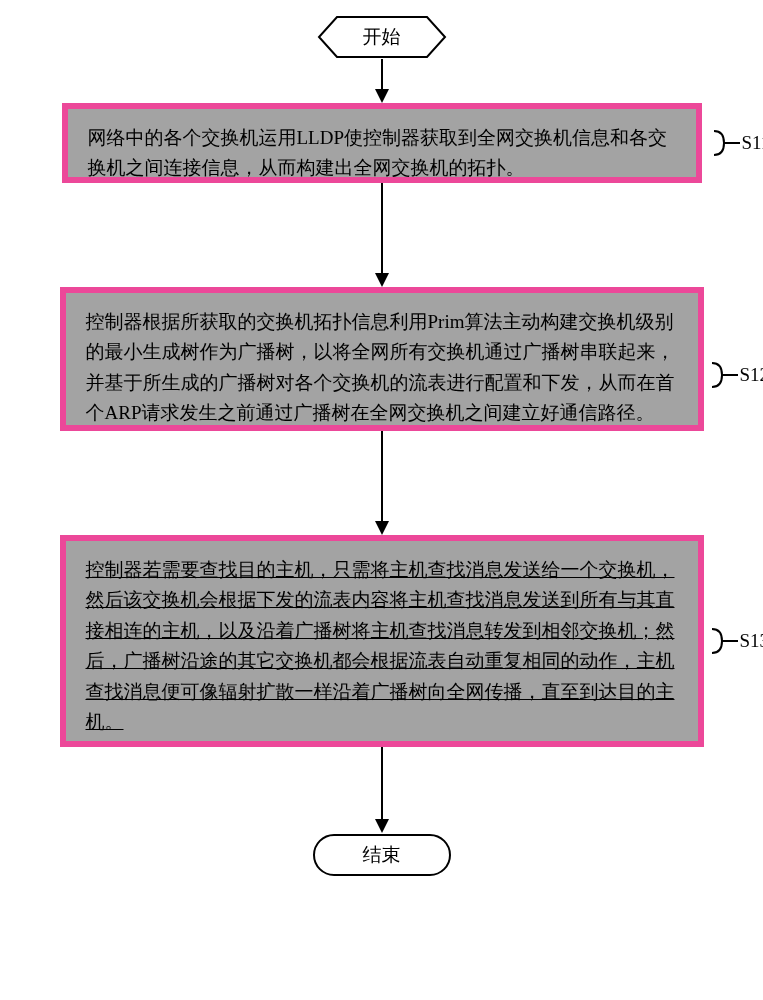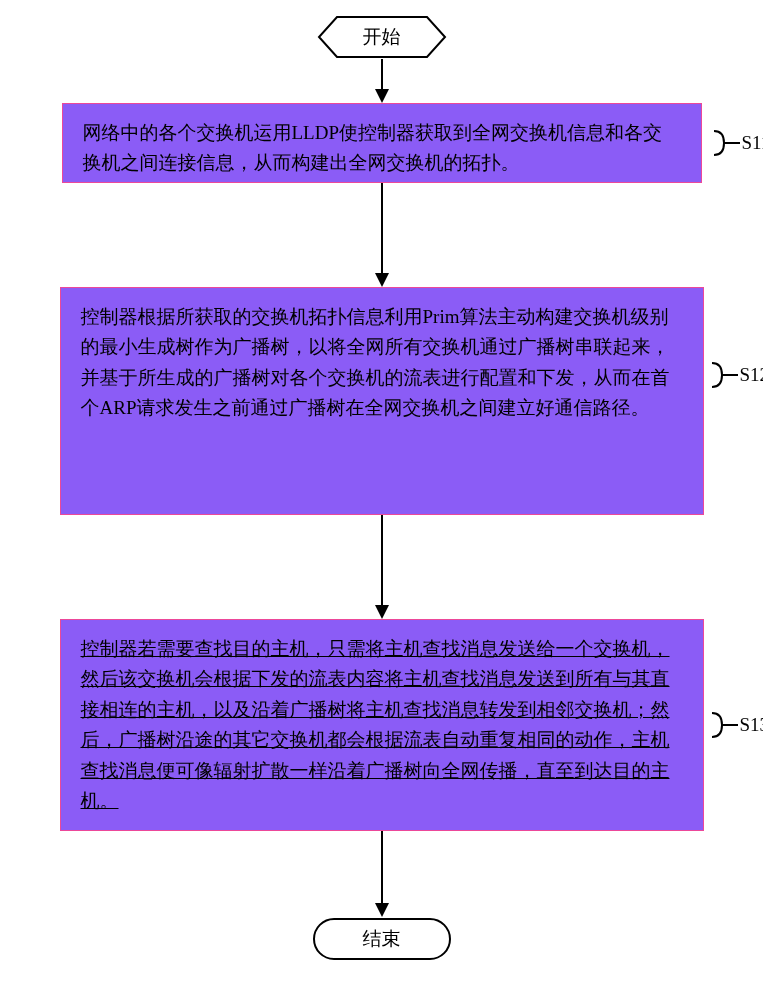--- a/index.html
+++ b/index.html
@@ -31,34 +31,34 @@
     }
     .terminator-text {
       position: absolute;
       top: 50%;
       left: 50%;
       transform: translate(-50%, -50%);
       font-size: 19px;
       white-space: nowrap;
     }
     .process-box {
-      border: 1px solid #ec4899;
-      background: #8b5cf6;
+      border: 6px solid #ec4899;
+      background: #a3a3a3;
       padding: 14px 20px;
       font-size: 19px;
       line-height: 1.6;
       text-align: left;
     }
     .box-s11 {
       width: 640px;
       height: 80px;
     }
     .box-s12 {
       width: 644px;
-      height: 228px;
+      height: 144px;
     }
     .box-s13 {
       width: 644px;
       height: 212px;
       text-decoration: underline;
     }
     .arrow {
       display: flex;
       flex-direction: column;
       align-items: center;

